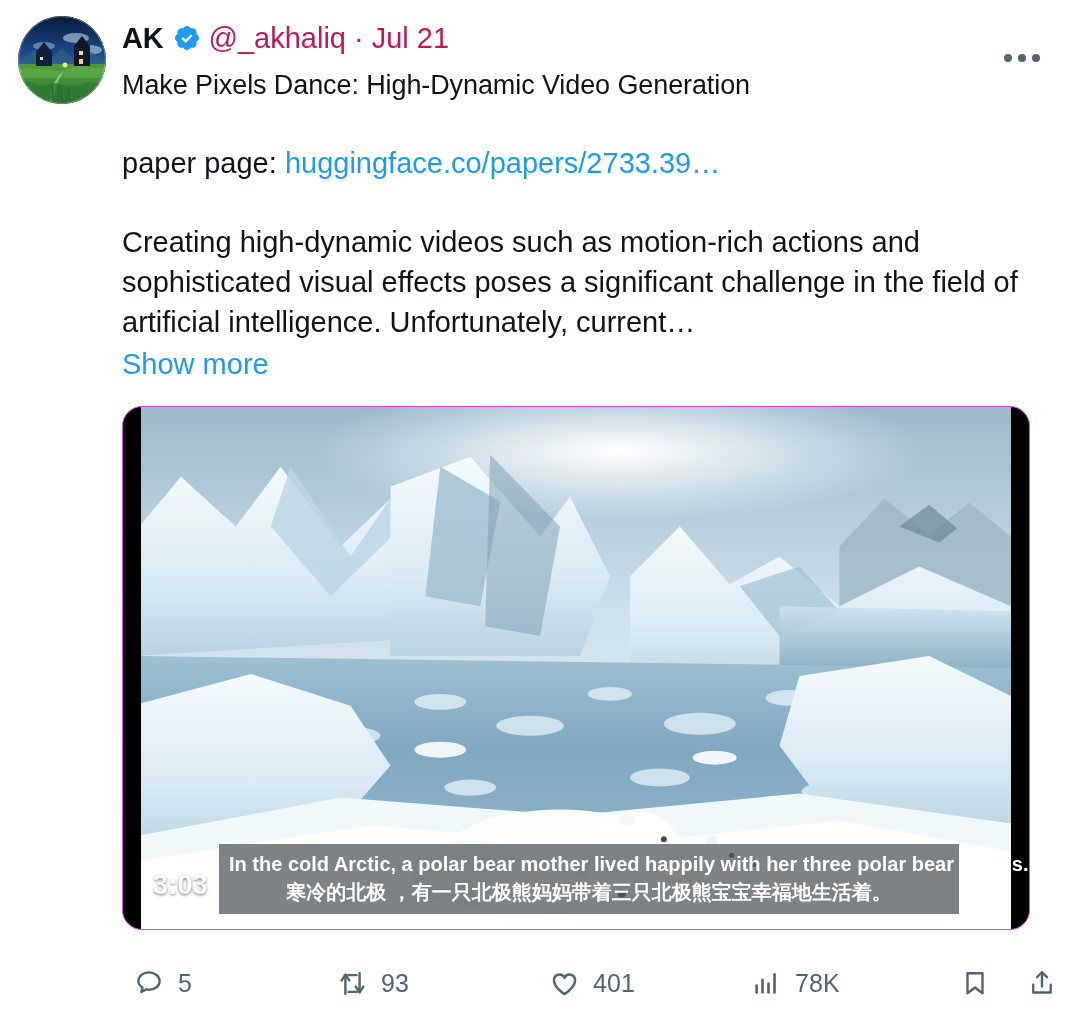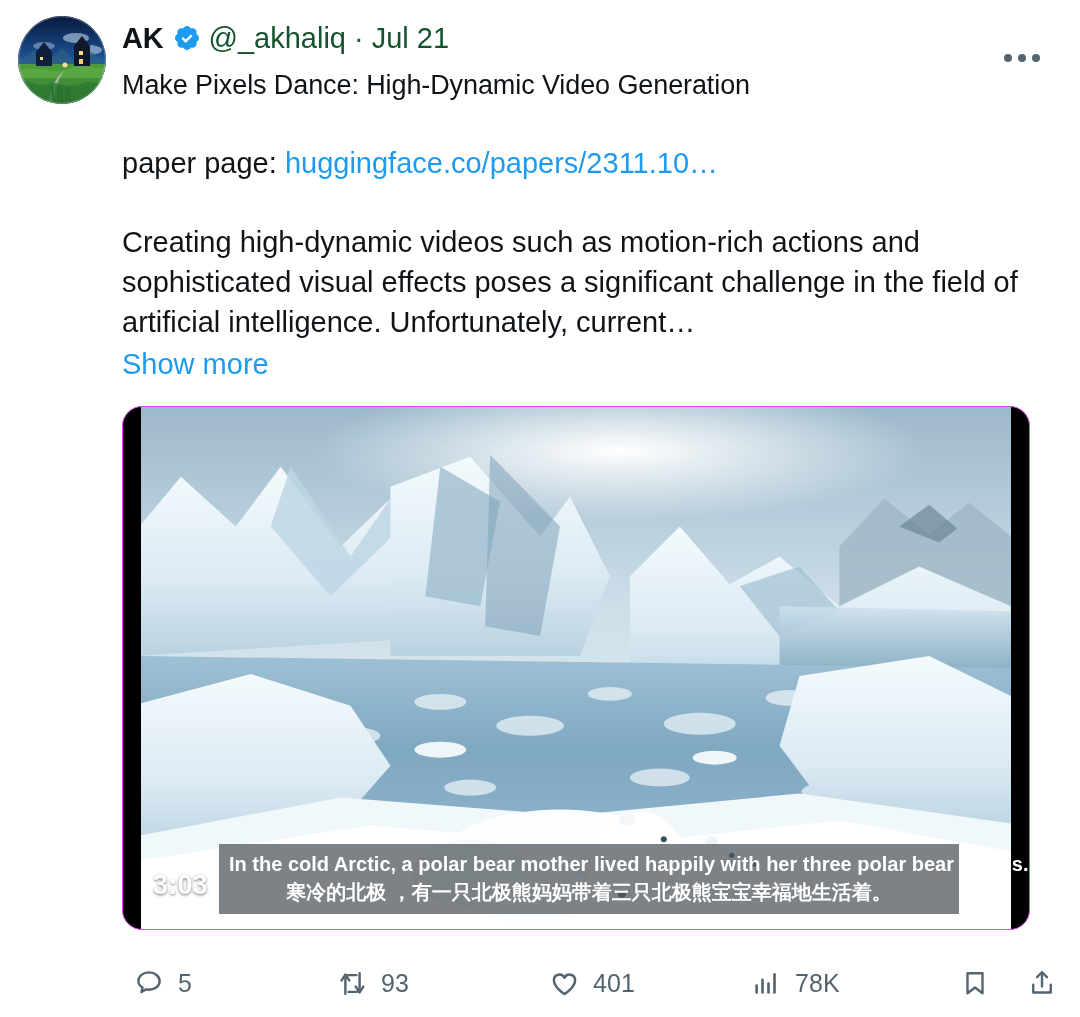--- a/index.html
+++ b/index.html
@@ -62,21 +62,21 @@
     letter-spacing: -0.2px;
   }
   .verified-badge {
     display: inline-flex;
     margin: 0 8px 0 9px;
     width: 28px; height: 28px;
     align-items: center;
   }
   .verified-badge svg { width: 28px; height: 28px; display: block; }
   .handle-meta {
-    color: #14532d;
+    color: #be185d;
     font-weight: 400;
   }
 
   .tweet-title {
     font-size: 27px;
     line-height: 38px;
     color: #0f1419;
     margin-top: 8px;
     letter-spacing: -0.1px;
     white-space: nowrap;
@@ -284,21 +284,21 @@
       </span>
       <span class="handle-meta">@_akhaliq</span>
       <span class="handle-meta" style="margin:0 8px;">·</span>
       <span class="handle-meta">Jul 21</span>
     </div>
 
     <div class="tweet-title">Make Pixels Dance: High-Dynamic Video Generation</div>
 
     <div class="paper-line">
       <span>paper page:</span>
-      <span class="link">huggingface.co/papers/2311.10…</span>
+      <span class="link">huggingface.co/papers/2733.39…</span>
     </div>
 
     <div class="tweet-body">Creating high-dynamic videos such as motion-rich actions and sophisticated visual effects poses a significant challenge in the field of artificial intelligence. Unfortunately, current…</div>
     <span class="show-more">Show more</span>
 
     <div class="video-card">
       <div class="video-inner">
         <svg viewBox="0 0 872 524" preserveAspectRatio="none" xmlns="http://www.w3.org/2000/svg">
           <defs>
             <linearGradient id="skyg" x1="0" y1="0" x2="0" y2="1">

